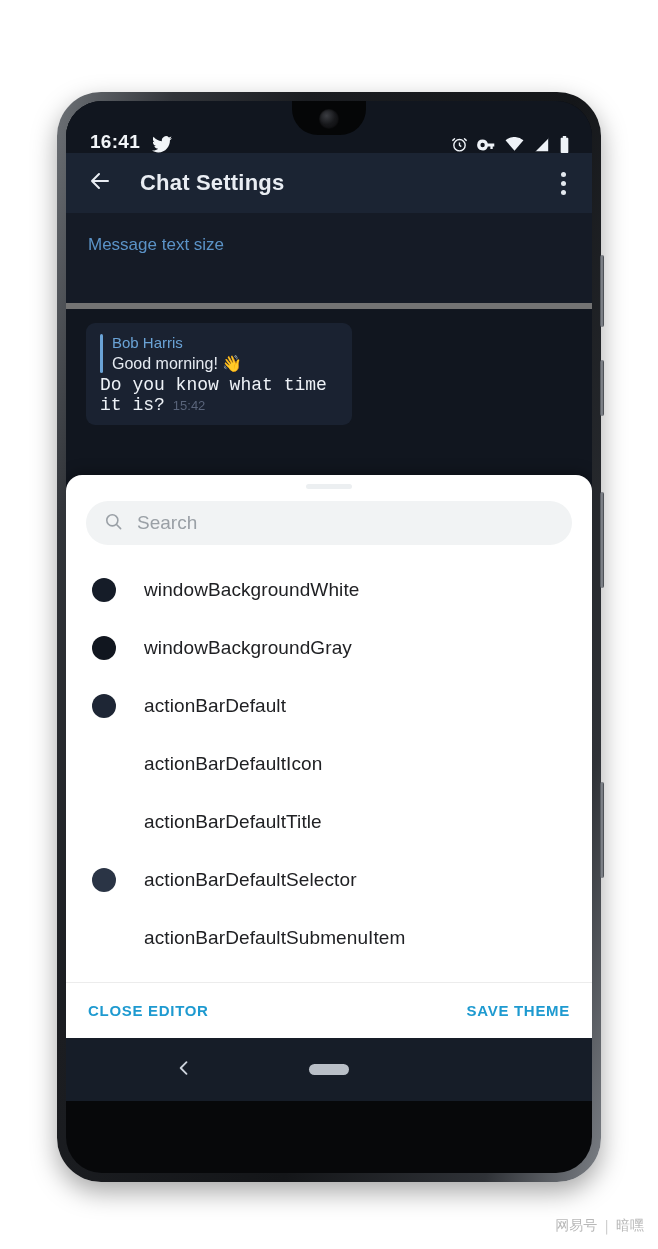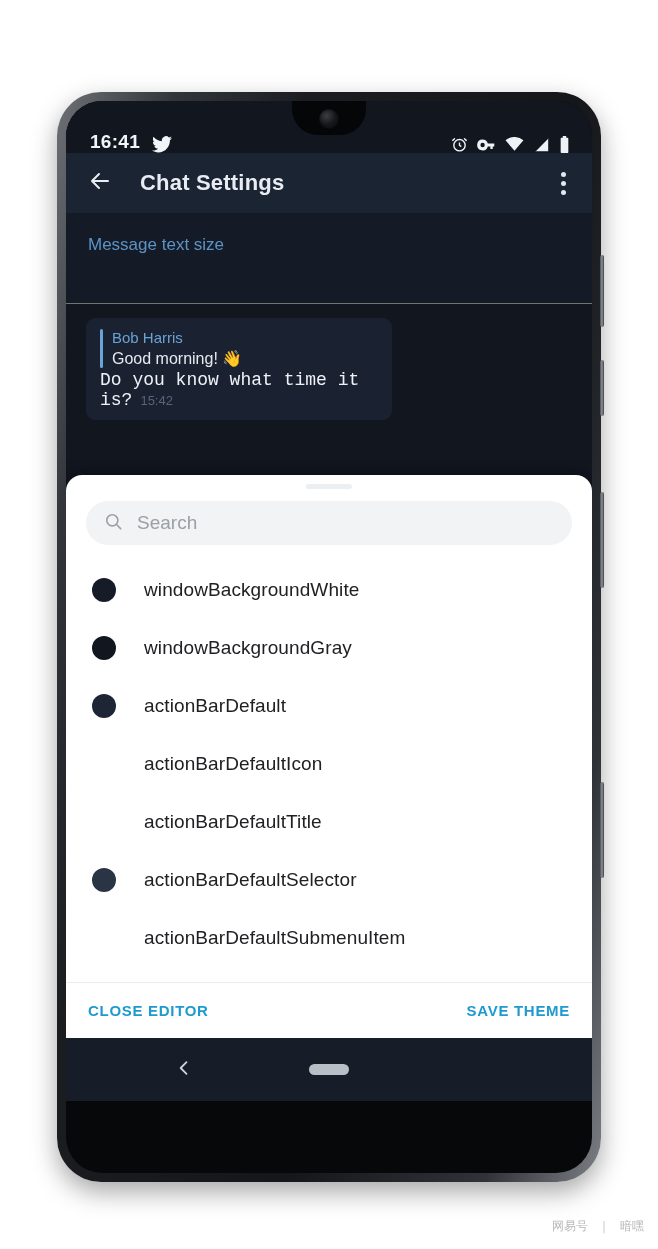--- a/index.html
+++ b/index.html
@@ -72,21 +72,21 @@
     color: #e9edf3;
   }
   .appbar .title { font-size: 22px; font-weight: bold; margin-left: 28px; letter-spacing: .2px; }
   .appbar .spacer { flex: 1; }
   .dots { display: flex; flex-direction: column; gap: 4px; align-items: center; padding: 6px 6px; }
   .dots i { width: 5px; height: 5px; border-radius: 50%; background: #e3e8ef; display: block; }
 
   
   .section-textsize {
     background: #151b26; padding: 22px 22px 26px 22px;
-    border-bottom: 1px solid #737373;
+    border-bottom: 6px solid #737373;
   }
   .section-label { color: #5b93c7; font-size: 17px; margin-bottom: 22px; }
   .slider-row { display: flex; align-items: center; gap: 18px; }
   .slider { position: relative; flex: 1; height: 18px; }
   .slider .track {
     position: absolute; left: 0; right: 0; top: 8px; height: 2px; background: #39414f;
   }
   .slider .fill {
     position: absolute; left: 0; top: 8px; height: 2px; background: #4a7fb5;
   }
@@ -94,21 +94,21 @@
     position: absolute; top: 2px; width: 15px; height: 15px; border-radius: 50%;
     background: #3a8fdb; transform: translateX(-50%);
     box-shadow: 0 0 0 6px rgba(58,143,219,.16);
   }
   .slider-value { color: #5b93c7; font-size: 18px; min-width: 24px; text-align: right; }
 
   
   .chat-area { background: #11161f; padding: 14px 20px 0 20px; height: 120px; }
   .bubble {
     background: #1a2231; border-radius: 9px; padding: 11px 14px 10px 14px;
-    width: 306px; position: relative;
+    width: 266px; position: relative;
   }
   .reply { display: flex; gap: 9px; margin-bottom: 2px; }
   .reply .bar { width: 3px; border-radius: 2px; background: #6aa3d6; flex: none; }
   .reply .rtext .rname { color: #6aa3d6; font-size: 15px; margin-bottom: 3px; }
   .reply .rtext .rmsg { color: #e5eaf1; font-size: 16px; }
   .bubble .msg { color: #eef2f7; font-size: 18px; display: inline; font-family: Liberation Mono, monospace; }
   .bubble .tstamp { color: #59647a; font-size: 13px; margin-left: 8px; }
 
   
   .sheet {
@@ -156,22 +156,22 @@
   }
   .navbar .nav-back { position: absolute; left: 108px; color: #cdd3dc; }
   .navbar .nav-pill {
     position: absolute; left: 50%; transform: translateX(-50%);
     width: 40px; height: 11px; border-radius: 6px; background: #b9bfc7;
   }
 
   
   .watermark {
     position: absolute; right: 14px; bottom: 14px;
-    display: flex; align-items: center; gap: 14px;
-    color: #b8b8b8; font-size: 12px;
+    display: flex; align-items: center; gap: 7px;
+    color: #b8b8b8; font-size: 14px;
     font-family: "DejaVu Sans", sans-serif;
   }
   .watermark .sep { color: #cfcfcf; }
 </style>
 </head>
 <body>
 
 <div class="page">
 
   <div class="phone">

